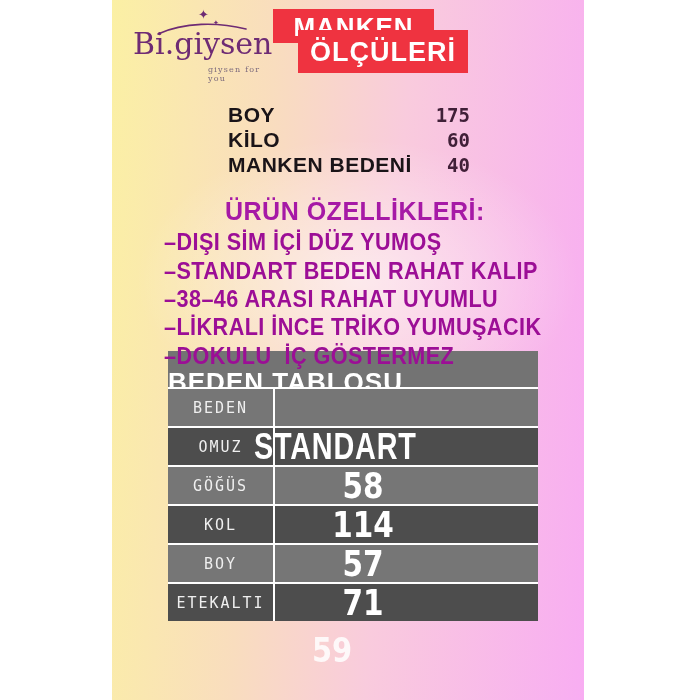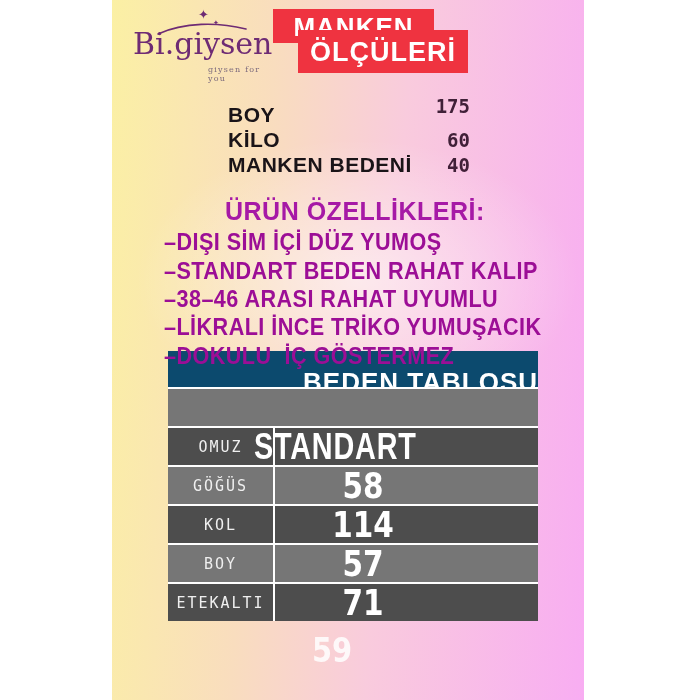--- a/index.html
+++ b/index.html
@@ -31,38 +31,38 @@
   .badge{position:absolute;left:154px;top:9px;width:170px;height:72px;z-index:4;}
   .badge .bl{position:absolute;background:#EF3340;color:#fff;font-weight:bold;
     text-align:center;font-family:"Liberation Sans", sans-serif;}
   .badge .l1{left:7px;top:0;width:161px;height:34px;font-size:26px;line-height:36px;letter-spacing:1px;}
   .badge .l2{left:0;top:21px;width:170px;height:43px;font-size:27px;line-height:44px;letter-spacing:1px;margin-left:32px;}
   
   .mrow-label{position:absolute;font-weight:bold;font-size:21px;color:#1A1418;
     font-family:"Liberation Sans", sans-serif;letter-spacing:.5px;}
   .mrow-value{position:absolute;left:278px;width:80px;text-align:right;font-weight:bold;font-size:19px;
     color:#402038;font-family:"DejaVu Sans Mono", monospace;}
-  .ml0{left:116px;top:103px;} .mv0{top:95px;}
+  .ml0{left:116px;top:103px;} .mv0{top:104px;}
   .ml1{left:116px;top:128px;} .mv1{top:129px;}
   .ml2{left:116px;top:153px;} .mv2{top:154px;}
   
   .feat-title{
     position:absolute;left:113px;top:197px;font-weight:bold;font-size:25px;color:#A619A6;
     font-family:"Liberation Sans", sans-serif;letter-spacing:.5px;white-space:pre;z-index:6;
   }
   .feat-item{
     position:absolute;left:52px;font-weight:bold;font-size:24px;color:#9C0E96;
     font-family:"Liberation Sans", sans-serif;transform:scaleX(.9);transform-origin:left center;
     white-space:pre;z-index:6;letter-spacing:.5px;
   }
   .f0{top:228px;} .f1{top:257px;} .f2{top:285px;} .f3{top:313px;} .f4{top:342px;}
   
   .stable{position:absolute;left:56px;top:351px;width:370px;background:#ffffff;
     display:flex;flex-direction:column;gap:2px;z-index:3;}
-  .thead{height:36px;background:#0c4a6e;color:#ffffff;text-align:right;font-weight:bold;
+  .thead{height:36px;background:#737373;color:#ffffff;text-align:left;font-weight:bold;
     font-size:26px;letter-spacing:1px;line-height:62px;font-family:"Liberation Sans", sans-serif;}
   .trow{height:37px;display:flex;}
   .trow.light{background:#767676;}
   .trow.dark{background:#4D4D4D;}
   .tlabel{width:105px;border-right:2px solid #ffffff;display:flex;align-items:center;justify-content:center;
     color:#EFEFEF;font-family:"DejaVu Sans Mono", monospace;font-size:15px;letter-spacing:2px;}
   .tval{flex:1;position:relative;display:flex;align-items:center;padding-left:32px;}
   .num{display:block;width:112px;text-align:center;color:#ffffff;font-weight:bold;font-size:36px;
     transform:scaleX(.82);font-family:"DejaVu Sans", sans-serif;}
   .standart{position:absolute;left:-21px;top:-2px;color:#ffffff;font-weight:bold;font-size:36px;
@@ -108,20 +108,21 @@
     <div class="feat-item f1">–STANDART BEDEN RAHAT KALIP</div>
     <div class="feat-item f2">–38–46 ARASI RAHAT UYUMLU</div>
     <div class="feat-item f3">–LİKRALI İNCE TRİKO YUMUŞACIK</div>
     <div class="feat-item f4">–DOKULU  İÇ GÖSTERMEZ</div>
   </div>
 
   <div class="stable">
     <div class="thead">BEDEN TABLOSU</div>
 
     <div class="trow light">
+      <div class="tlabel">BEDEN</div>
       <div class="tval">
         <span class="num"></span>
       </div>
     </div>
 
     <div class="trow dark">
       <div class="tlabel">OMUZ</div>
       <div class="tval">
         <span class="standart">STANDART</span>
       </div>

